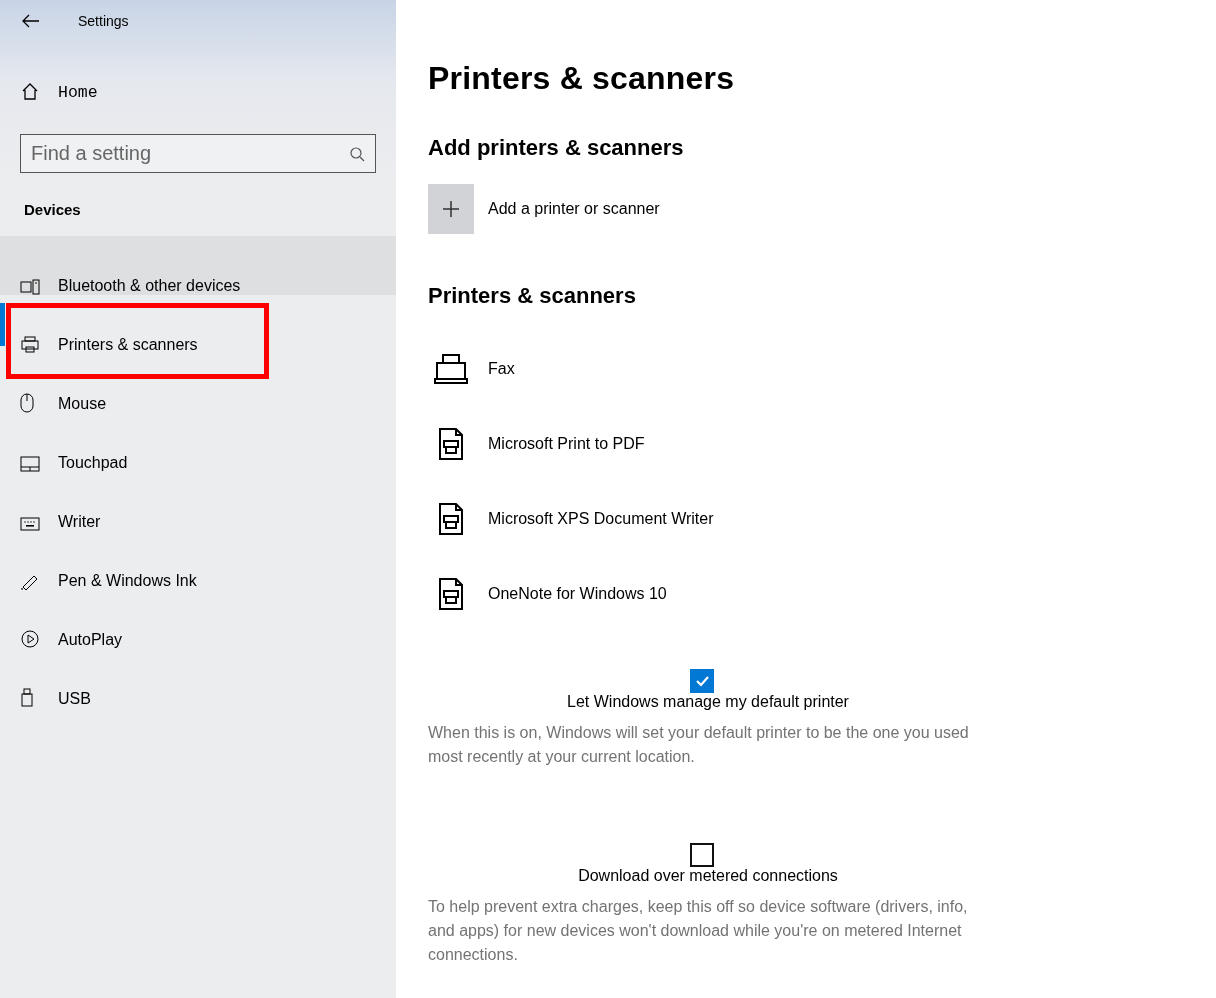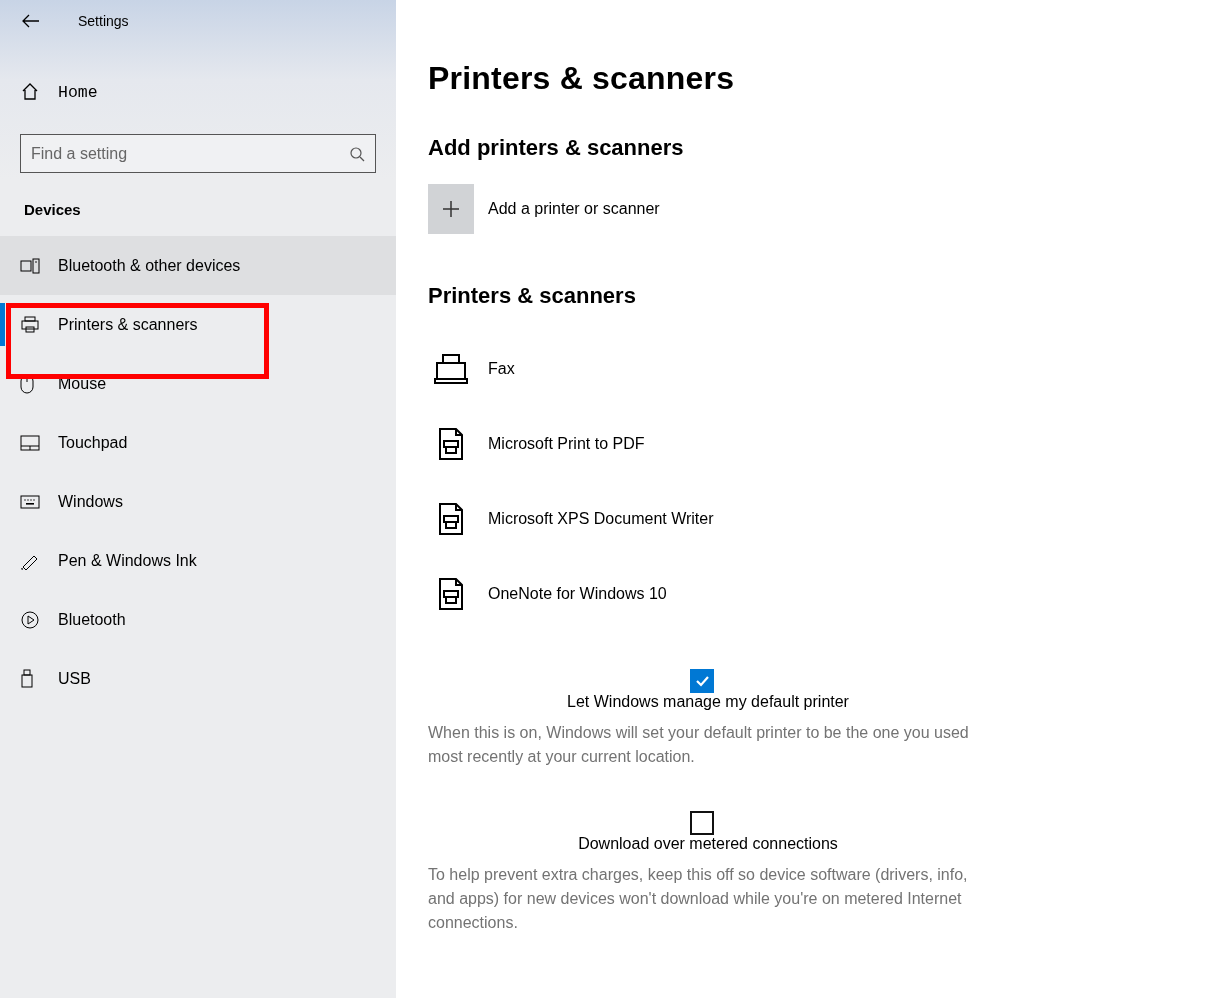--- a/index.html
+++ b/index.html
@@ -41,30 +41,30 @@
   .search-wrap { padding: 0 20px; margin-top: 16px; }
   .search-box {
     display: flex; align-items: center; justify-content: space-between;
     height: 39px;
     border: 1px solid #555;
     background: #f0f1f3;
     padding: 0 10px;
   }
   .search-box input {
     border: none; background: transparent; outline: none;
-    font-size: 16px; flex: 1; color: #15803d;
+    font-size: 20px; flex: 1; color: #15803d;
   }
   .search-box input::placeholder { color: #666; }
   .section-header {
     font-size: 15px; font-weight: 600;
     padding: 28px 20px 16px 24px;
   }
   .nav-list { margin-top: 2px; }
   .nav-item {
-    display: flex; align-items: center;
+    display: flex; align-items: flex-end;
     height: 59px;
     padding-left: 20px;
     position: relative;
     cursor: default;
   }
   .nav-item.hovered { background: #dedfe1; }
   .nav-item.selected::before {
     content: "";
     position: absolute; left: 0; top: 8px; bottom: 8px;
     width: 4.5px; background: #0078d4;
@@ -107,21 +107,21 @@
   .checkbox {
     width: 24px; height: 24px;
     border: 2px solid #111;
     margin-right: 12px;
     display: flex; align-items: center; justify-content: center;
     flex-shrink: 0;
   }
   .checkbox.checked { background: #0078d4; border-color: #0078d4; }
   .check-label { font-size: 16px; }
   .check-desc { font-size: 16px; color: #737373; line-height: 1.5; }
-  .block-gap { margin-top: 42px; }
+  .block-gap { margin-top: 74px; }
 
   svg { display: block; }
 </style>
 </head>
 <body>
 
 <div class="layout">
   <div class="sidebar">
     <div class="titlebar">
       <div class="back-btn">
@@ -199,39 +199,39 @@
         <span class="icon">
           <svg width="20" height="14" viewBox="0 0 20 14">
               <rect x="1" y="1" width="18" height="12" stroke="#000" fill="none"></rect>
               <circle cx="5" cy="5" r="0.7" fill="#000"></circle>
               <circle cx="8" cy="5" r="0.7" fill="#000"></circle>
               <circle cx="11" cy="5" r="0.7" fill="#000"></circle>
               <circle cx="14" cy="5" r="0.7" fill="#000"></circle>
               <rect x="6" y="8" width="8" height="1.6" fill="#000"></rect>
             </svg>
         </span>
-        <span class="label">Windows</span>
+        <span class="label">Writer</span>
       </div>
       <div class="nav-item">
         <span class="icon">
           <svg width="20" height="18" viewBox="0 0 20 18">
               <path d="M3 15 L14 4 L17 7 L6 18 Z" stroke="#000" fill="none"></path>
               <path d="M2 16 Q1 18 3 17" stroke="#000" fill="none"></path>
             </svg>
         </span>
         <span class="label">Pen &amp; Windows Ink</span>
       </div>
       <div class="nav-item">
         <span class="icon">
           <svg width="20" height="20" viewBox="0 0 20 20">
               <circle cx="10" cy="10" r="8" stroke="#000" fill="none"></circle>
               <path d="M8 6 L14 10 L8 14 Z" stroke="#000" fill="none"></path>
             </svg>
         </span>
-        <span class="label">Bluetooth</span>
+        <span class="label">AutoPlay</span>
       </div>
       <div class="nav-item">
         <span class="icon">
           <svg width="14" height="20" viewBox="0 0 14 20">
               <rect x="4" y="1" width="6" height="5" stroke="#000" fill="none"></rect>
               <rect x="2" y="6" width="10" height="12" stroke="#000" fill="none"></rect>
             </svg>
         </span>
         <span class="label">USB</span>
       </div>

